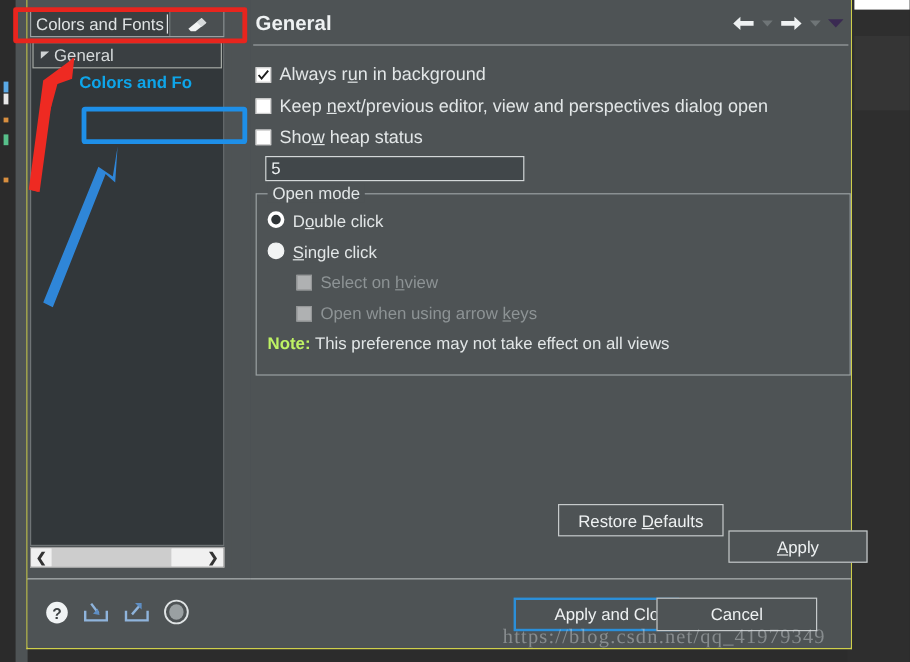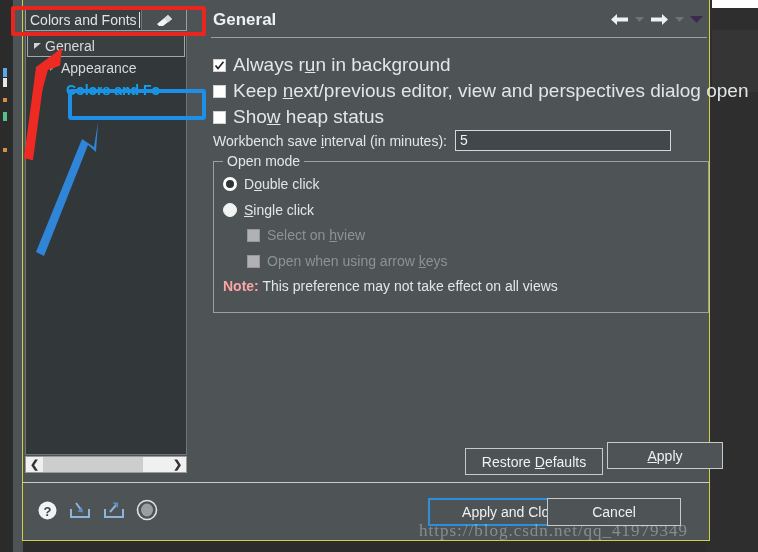--- a/index.html
+++ b/index.html
@@ -164,21 +164,21 @@
   }
   .nav-ico { display: flex; align-items: center; justify-content: center; }
   #title-sep {
     position: absolute; left: 2px; top: 37px;
     width: 496px; height: 1px; background: #9aa0a2;
   }
 
   .check-row {
     position: absolute; left: 4px;
     display: flex; align-items: center;
-    font-size: 19px; color: #e2e6e7;
+    font-size: 15px; color: #e2e6e7;
     white-space: nowrap;
   }
   .cb {
     width: 13px; height: 13px;
     background: #ffffff;
     border: 1px solid #cfcfcf;
     box-sizing: border-box;
     margin-right: 7px;
     display: flex; align-items: center; justify-content: center;
     flex: 0 0 13px;
@@ -209,56 +209,56 @@
     box-sizing: border-box;
   }
   #openmode-legend {
     position: absolute; left: 9px; top: -9px;
     background: #4e5355;
     padding: 0 4px;
     font-size: 14px; color: #e2e6e7;
   }
   .radio-row {
     position: absolute; left: 9px;
-    display: flex; align-items: center;
+    display: flex; 
     font-size: 14px; color: #e2e6e7;
   }
   .rb {
     width: 14px; height: 14px; border-radius: 50%;
     margin-right: 7px; flex: 0 0 14px;
     box-sizing: border-box;
   }
   .rb.on { background: #2f3437; border: 3px solid #ffffff; }
   .rb.off { background: #f2f4f4; border: 1px solid #f2f4f4; }
 
   .sub-check {
     position: absolute; left: 33px;
     display: flex; align-items: center;
     font-size: 14px; color: #8d9395;
   }
   #note-row {
     position: absolute; left: 9px; top: 116px;
     font-size: 14px; color: #e2e6e7;
   }
-  #note-row b { color: #fca5a5; }
+  #note-row b { color: #bef264; }
 
   .ul { text-decoration: underline; }
 
   
   .btn {
     display: flex; align-items: center; justify-content: center;
     background: #4e5355;
     border: 1px solid #c6cacb;
     box-sizing: border-box;
     color: #eef1f2;
     font-size: 14px;
   }
   #restore-btn {
     position: absolute; left: 256px; top: 420px;
-    width: 138px; height: 27px; margin-top: 28px;
+    width: 138px; height: 27px;
   }
   #apply-btn {
     position: absolute; left: 398px; top: 442px;
     width: 116px; height: 27px;
   }
 
   #content-sep {
     position: absolute; left: 186px; top: 482px;
     width: 500px; height: 1px; background: #c9cdce;
   }
@@ -353,28 +353,20 @@
 
       <div class="tree-row lvl0 selected">
         <span class="twisty">
           <svg width="11" height="11" viewBox="0 0 11 11">
             <polygon points="2,3 9,3 2,9" fill="#cfd3d4"></polygon>
           </svg>
         </span>
         <span class="tree-label">General</span>
       </div>
 
-      <div class="tree-row lvl1">
-        <span class="twisty">
-          <svg width="11" height="11" viewBox="0 0 11 11">
-            <polygon points="2,3 9,3 2,9" fill="#9aa0a2"></polygon>
-          </svg>
-        </span>
-        <span class="tree-label">Appearance</span>
-      </div>
 
       <div class="tree-row lvl2 highlight">
         <span class="tree-label">Colors and Fo</span>
       </div>
 
     </div>
 
     <div id="tree-hscroll">
       <div class="sb-btn">❮</div>
       <div id="sb-thumb"></div>
@@ -433,21 +425,20 @@
       <span class="cb"></span>
       <span><span>Sho</span><span class="ul">w</span><span> heap status</span></span>
     </div>
 
     <div class="check-row" style="top:80px;">
       <span class="cb"></span>
       <span><span>Keep </span><span class="ul">n</span><span>ext/previous editor, view and perspectives dialog open</span></span>
     </div>
 
     <div id="interval-row">
-      <span><span>Workbench save </span><span class="ul">i</span><span>nterval (in minutes):</span></span>
       <span id="interval-field">5</span>
     </div>
 
     <div id="openmode">
       <div id="openmode-legend">Open mode</div>
 
       <div class="radio-row" style="top:14px;">
         <span class="rb on"></span>
         <span><span>D</span><span class="ul">o</span><span>uble click</span></span>
       </div>

